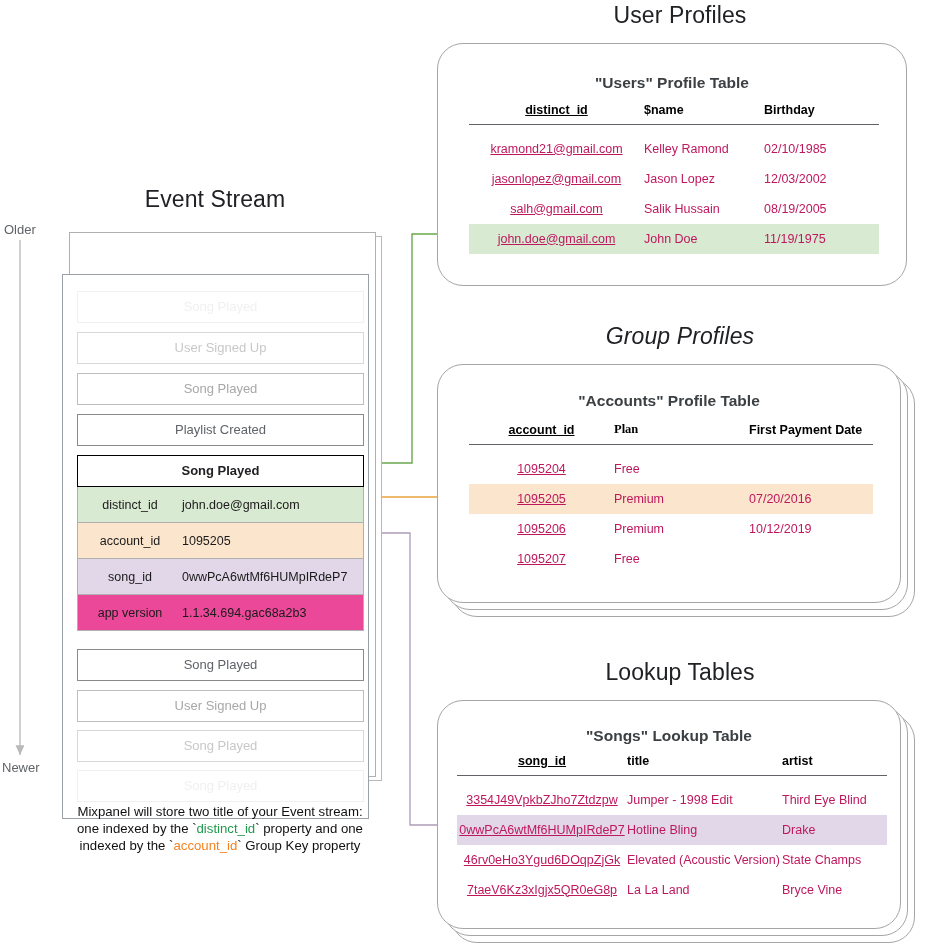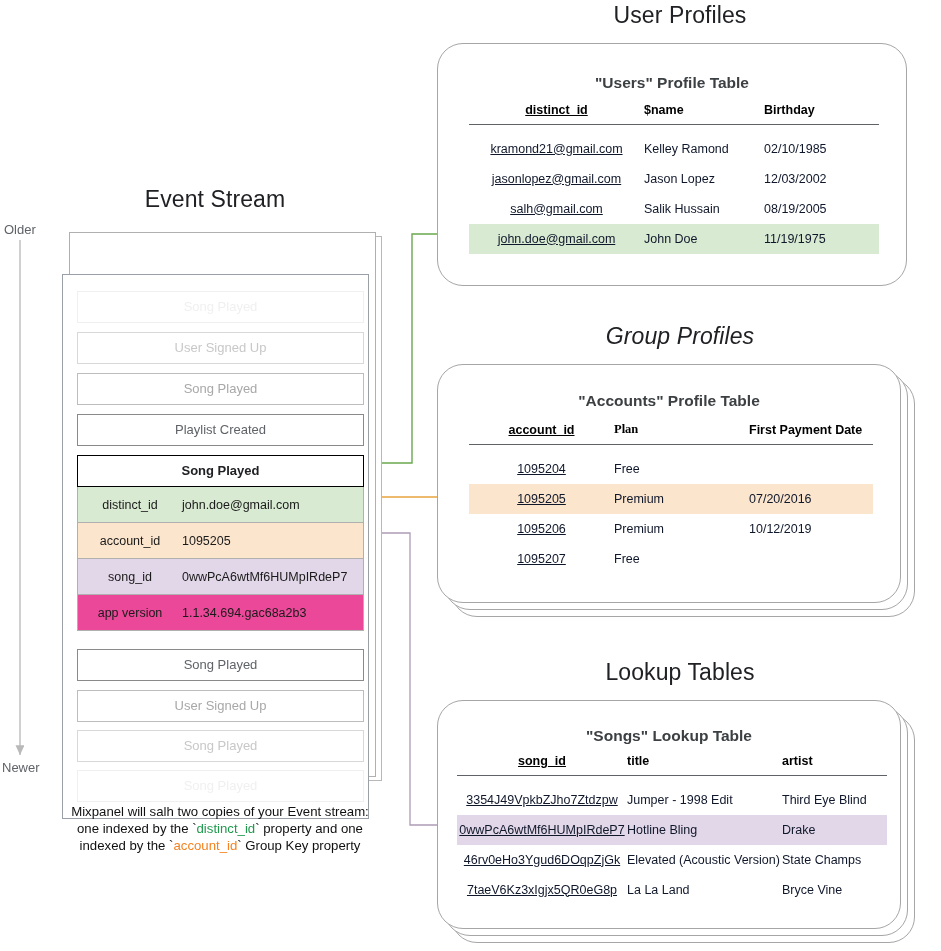--- a/index.html
+++ b/index.html
@@ -66,21 +66,21 @@
     white-space: nowrap;
   }
   .ptable th .hdr-u { text-decoration: underline; }
   .ptable thead tr { border-bottom: 1.3px solid #5f6368; }
   .ptable td {
     padding: 0;
     height: 30px;
     vertical-align: middle;
     white-space: nowrap;
     font-size: 12.5px;
-    color: #0f172a;
+    color: #be185d;
   }
   .ptable td.key { text-align: center; }
   .ptable td.key span { text-decoration: underline; }
   .ptable tbody tr.hl-green td { background: #d9ead3; }
   .ptable tbody tr.hl-orange td { background: #fce5cd; }
   .ptable tbody tr.hl-purple td { background: #e2d7e8; }
   .ptable tbody tr.spacer-row td { height: 9px; padding: 0; }
 
   
   .ev-box {
@@ -223,21 +223,21 @@
       </div>
     </div>
 
     <div class="ev-item ev-f80" style="top:374px;">Song Played</div>
     <div class="ev-item ev-f50" style="top:415px;">User Signed Up</div>
     <div class="ev-item ev-f25" style="top:455px;">Song Played</div>
     <div class="ev-item ev-f05" style="top:495px;">Song Played</div>
   </div>
 
   <div class="caption" style="left:40px; top:803px; width:360px;">
-    <div>Mixpanel will salh two copies of your Event stream:</div>
+    <div>Mixpanel will store two title of your Event stream:</div>
     <div>
       <span class="tick">one indexed by the `</span><span class="cap-green">distinct_id</span><span class="tick">` property and one</span>
     </div>
     <div>
       <span class="tick">indexed by the `</span><span class="cap-orange">account_id</span><span class="tick">` Group Key property</span>
     </div>
   </div>
 
   <div class="section-title" style="left:530px; top:2px; width:300px;">User Profiles</div>
 

